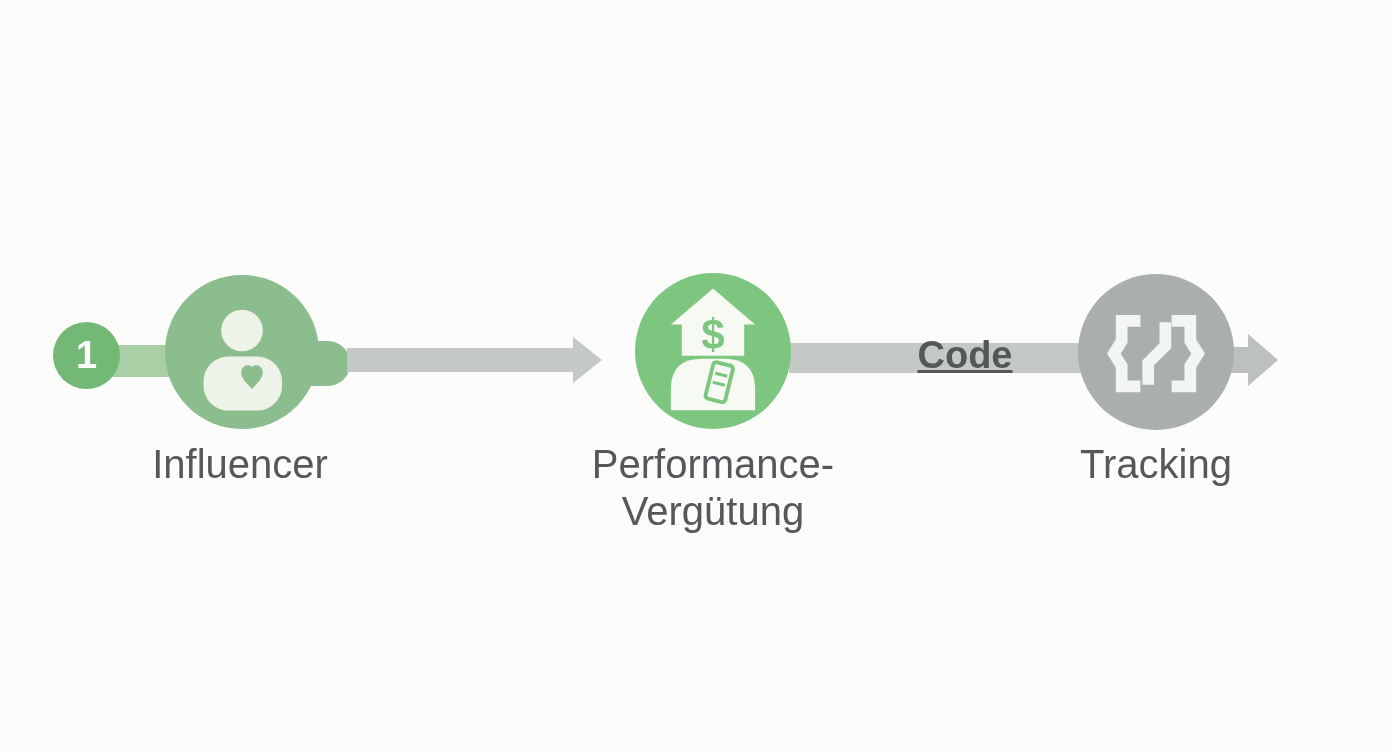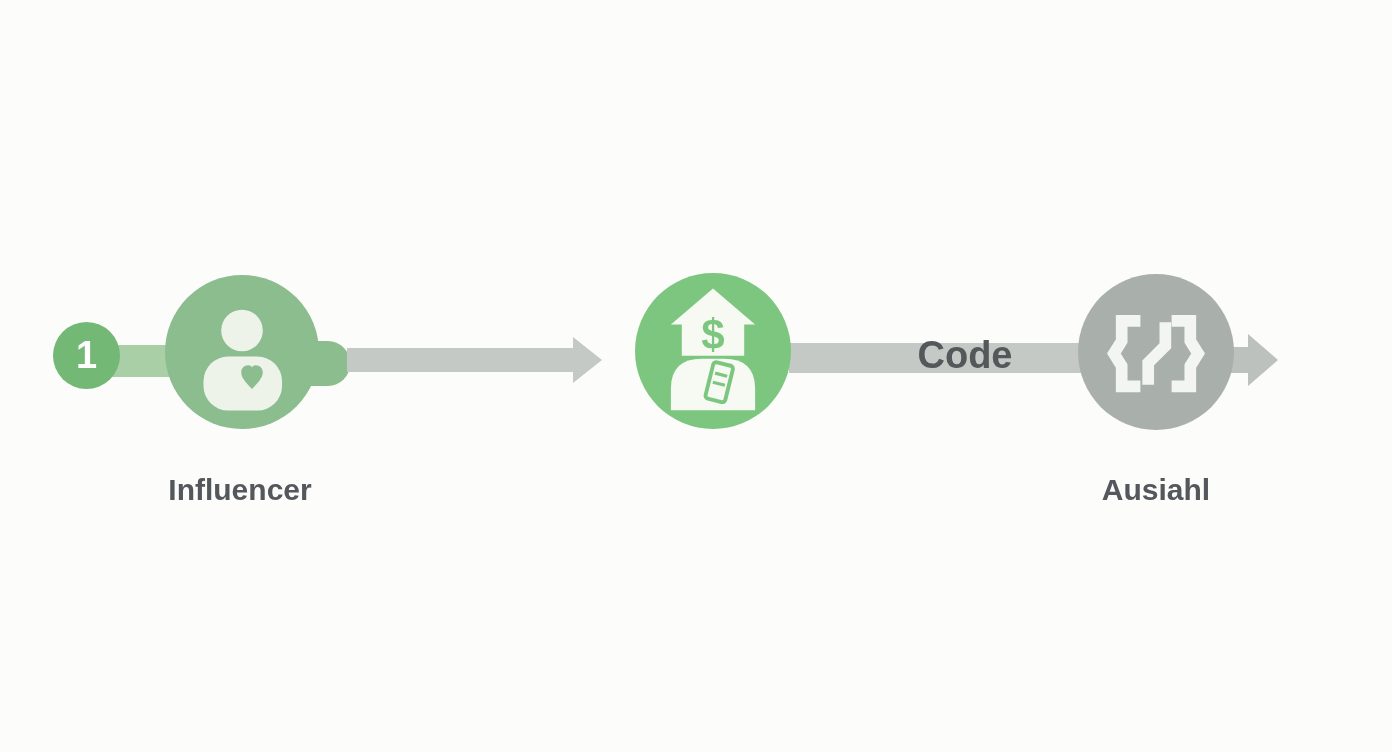--- a/index.html
+++ b/index.html
@@ -33,24 +33,24 @@
   .code-bar{left:789px;top:343px;width:292px;height:30px;}
   .shaft-out{left:1228px;top:347px;width:25px;height:26px;background:var(--out_arrow_gray);}
 
   .head{position:absolute;width:0;height:0;z-index:1;
         border-top:23px solid transparent;border-bottom:23px solid transparent;}
   .head1{left:573px;top:337px;border-left:29px solid var(--arrow_gray);}
   .head-out{left:1248px;top:334px;border-top-width:26px;border-bottom-width:26px;
             border-left:30px solid var(--out_arrow_gray);}
 
   .code-label{position:absolute;left:890px;top:334px;width:150px;text-align:center;z-index:3;
-              font-size:38px;font-weight:700;color:var(--code_label);}
+              font-size:38px;font-weight:700;color:var(--code_label);text-decoration:underline;}
 
-  .label{position:absolute;top:466px;width:300px;text-align:center;z-index:3;
-         color:var(--label_dark);font-size:30px;font-weight:700;line-height:47px;}
+  .label{position:absolute;top:441px;width:300px;text-align:center;z-index:3;
+         color:var(--label_dark);font-size:40px;font-weight:400;line-height:47px;}
   .label span{display:block;}
   .l1{left:90px;} .l2{left:563px;} .l3{left:1006px;}
 
   .icon-fill-1{fill:var(--icon_light);}
   .icon-fill-2{fill:var(--icon_white);}
   .heart{fill:var(--step1_green);}
   .dollar{fill:var(--step2_green);font-weight:700;font-size:27px;font-family:"Liberation Sans",sans-serif;}
   .paper{fill:var(--icon_white);stroke:var(--step2_green);stroke-width:2.5;}
   .paper-line{stroke:var(--step2_green);stroke-width:2;}
   .bracket{fill:none;stroke:#f2f5f1;stroke-width:7.5;stroke-linejoin:miter;}
@@ -101,17 +101,21 @@
     <svg viewBox="0 0 100 100" aria-hidden="true">
       <path class="bracket" d="M40,30 H28 V43 L23,51 L28,59 V72 H40"></path>
       <path class="bracket" d="M60,30 H72 V43 L77,51 L72,59 V72 H60"></path>
       <path class="bracket" d="M56,31 V46 L45,57 V71"></path>
     </svg>
   </div>
 
   <div class="label l1">
     <span>Influencer</span>
   </div>
+  <div class="label l2">
+    <span>Performance-</span>
+    <span>Vergütung</span>
+  </div>
   <div class="label l3">
-    <span>Ausiahl</span>
+    <span>Tracking</span>
   </div>
 
 </div>
 
 </body></html>

